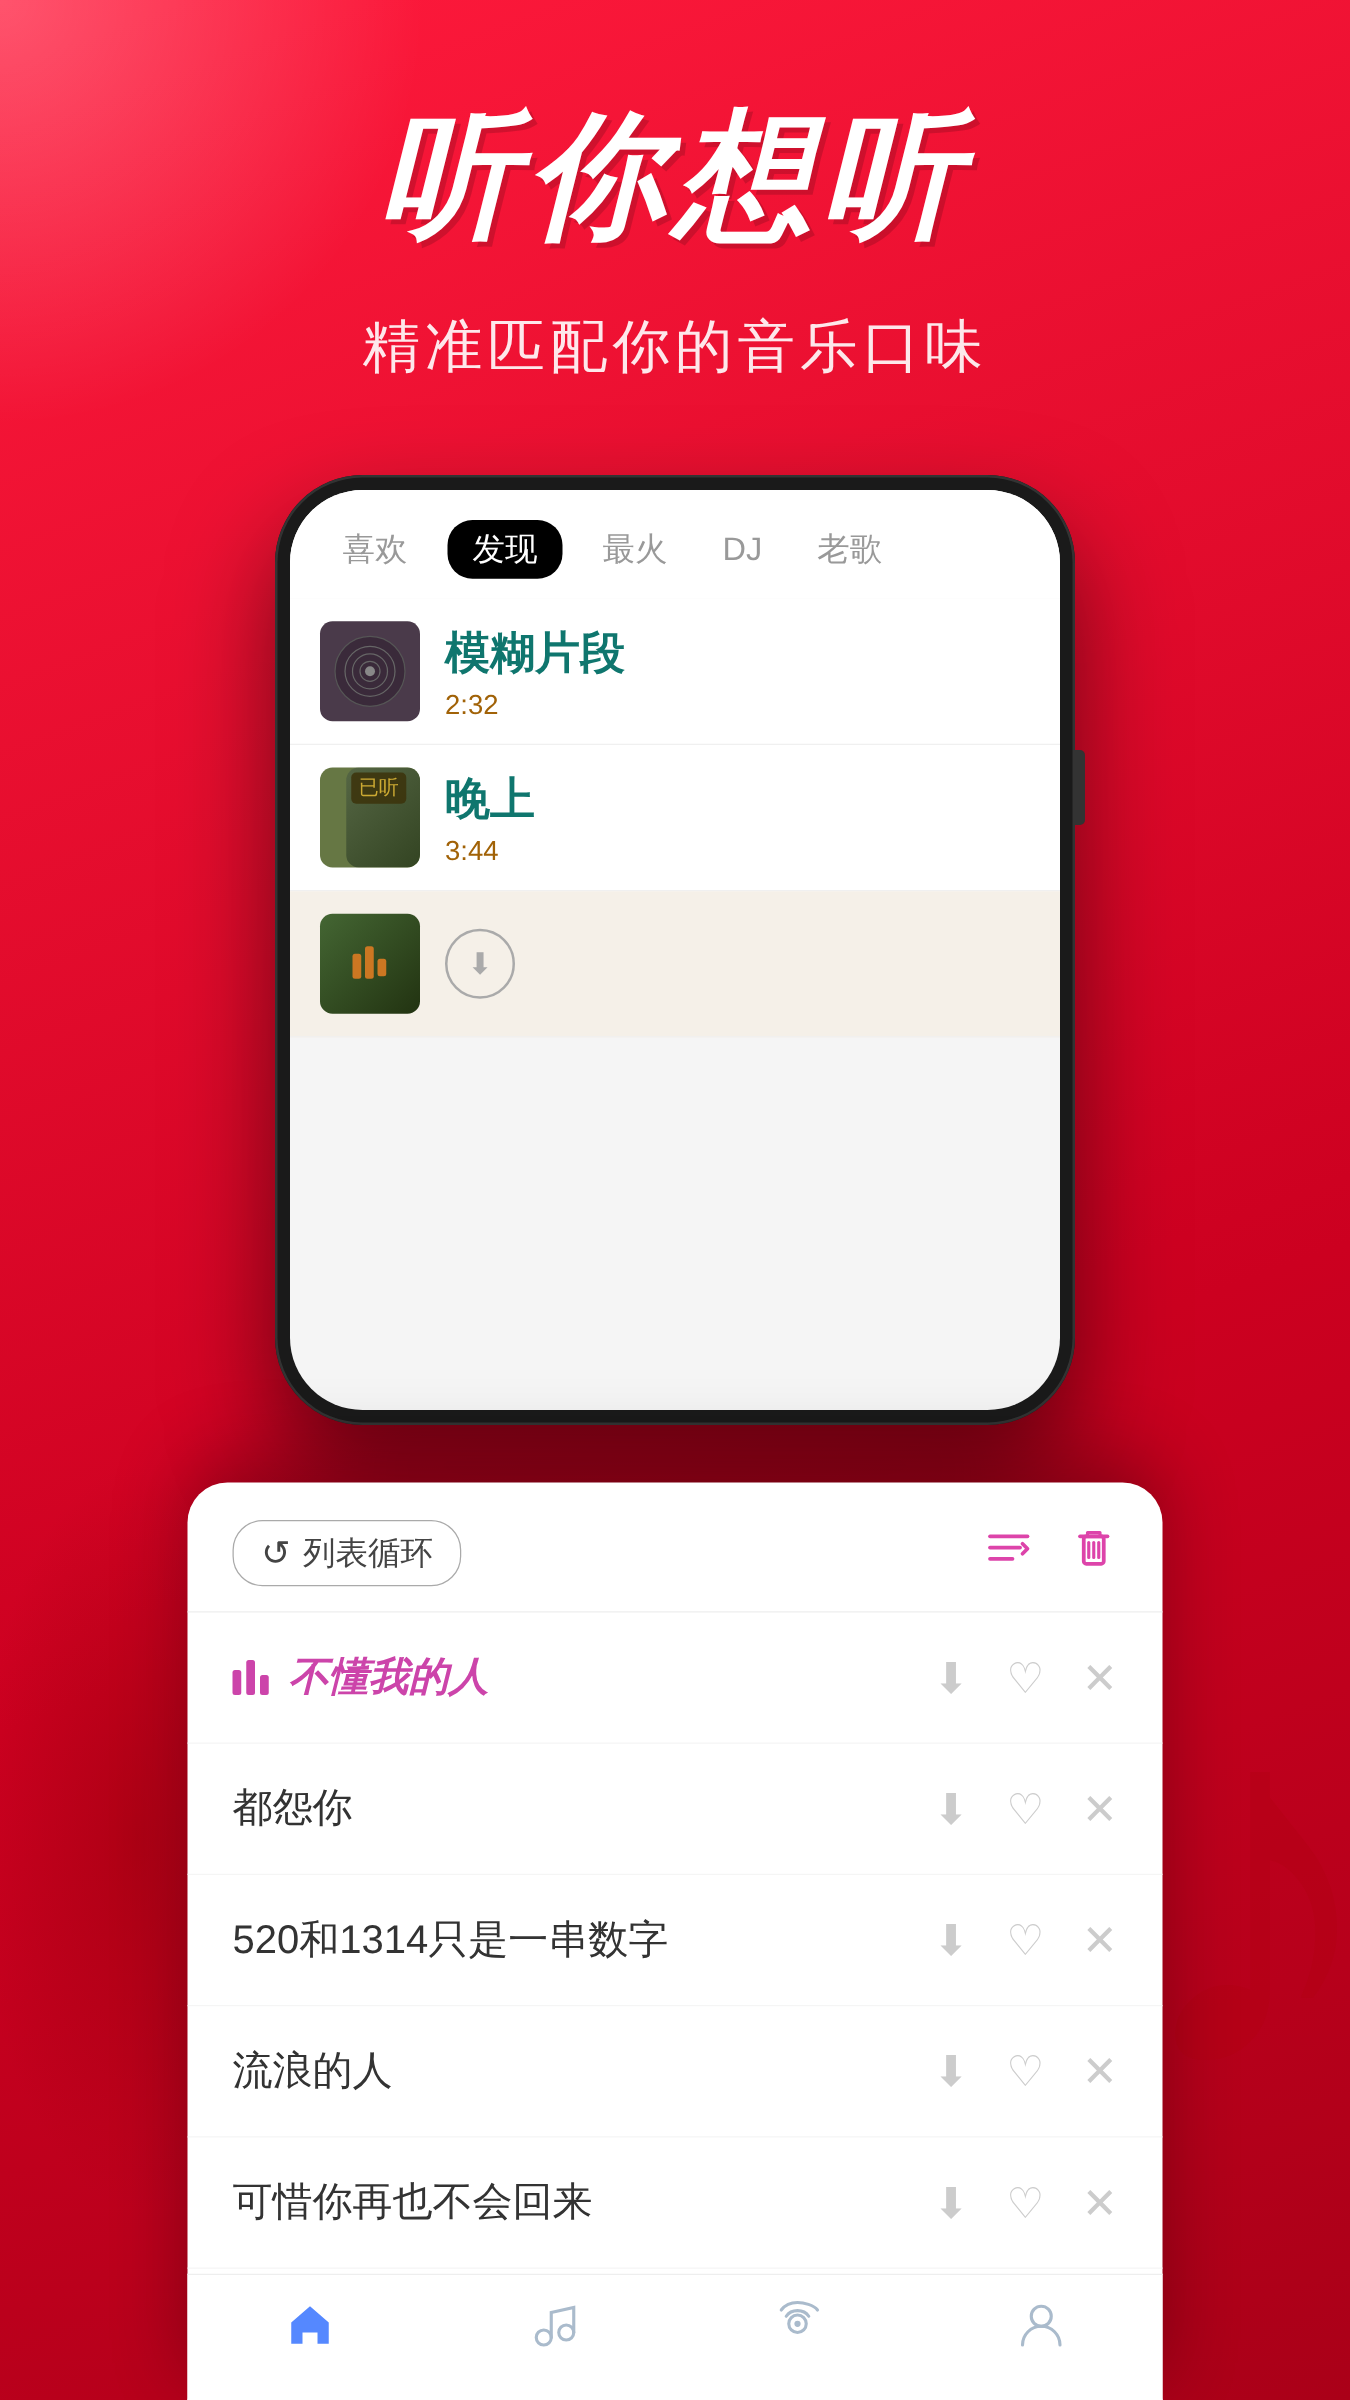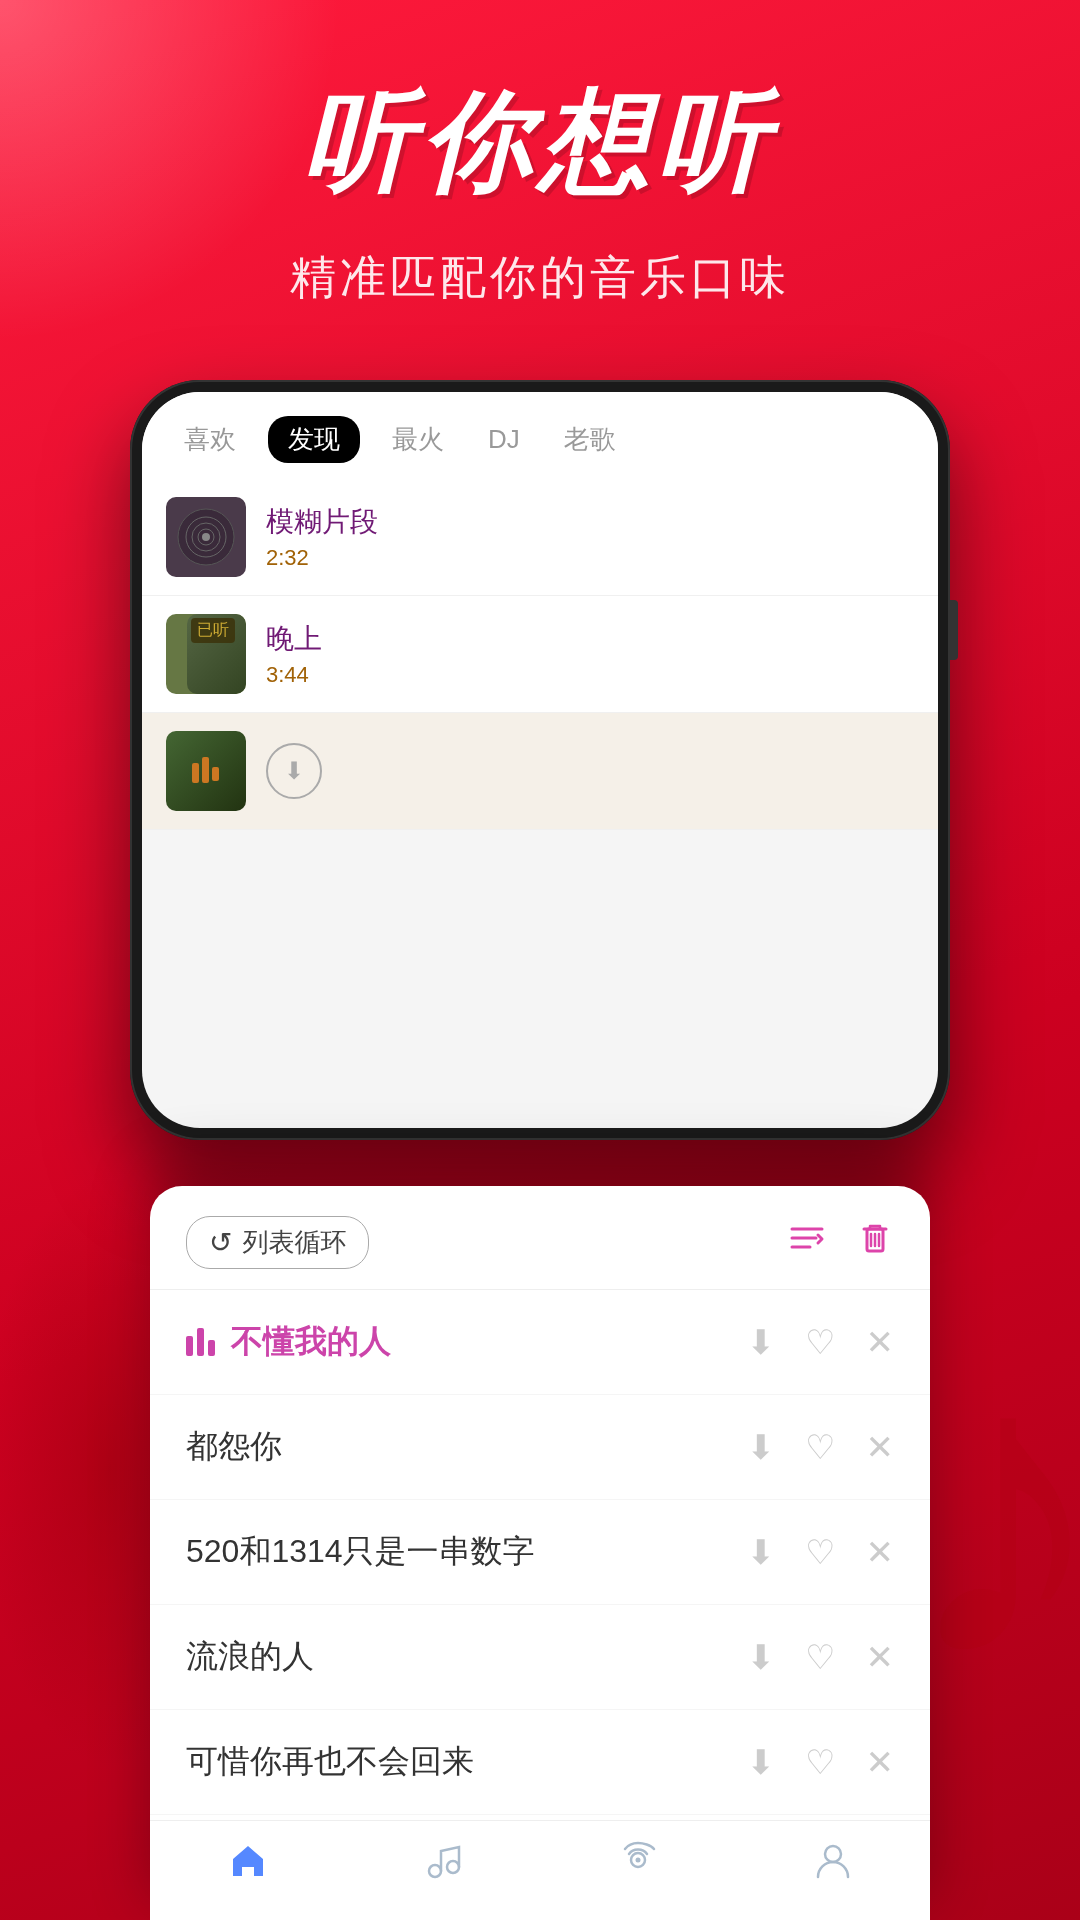--- a/index.html
+++ b/index.html
@@ -59,21 +59,21 @@
       letter-spacing: 4px;
       font-weight: 400;
     }
 
     
     .phone-container {
       position: absolute;
       top: 380px;
       left: 50%;
       transform: translateX(-50%);
-      width: 820px;
+      width: 640px;
       height: 760px;
     }
     .phone-body {
       width: 100%;
       height: 100%;
       background: #1a1a1a;
       border-radius: 70px;
       padding: 12px;
       box-shadow: 0 40px 80px rgba(0,0,0,0.5), inset 0 0 0 2px #333;
       position: relative;
@@ -159,21 +159,21 @@
       background: rgba(80,60,20,0.8);
       color: #ccaa44;
       font-size: 16px;
       padding: 2px 6px;
       border-radius: 4px;
     }
     .album-orange {
       background: #556633;
     }
     .song-info { flex: 1; }
-    .song-name { font-size: 28px; color: #701a75; font-weight: 400; }
+    .song-name { font-size: 36px; color: #0f766e; font-weight: 700; }
     .song-duration {
       font-size: 22px;
       color: #a16207;
       margin-top: 4px;
     }
     .song-download-btn {
       width: 56px; height: 56px;
       border: 2px solid #aaa;
       border-radius: 50%;
       display: flex; align-items: center; justify-content: center;
@@ -385,21 +385,21 @@
   </div>
 
   <div>
 
     <div class="playlist-item playing">
       <div class="playing-bars">
         <span style="height:20px;"></span>
         <span style="height:28px;"></span>
         <span style="height:16px;"></span>
       </div>
-      <div class="item-name" style="color:#cc44aa;font-weight:600;">不懂我的人</div>
+      <div class="item-name" style="color:#cc44aa;font-weight:600;font-style:italic;">不懂我的人</div>
       <div class="item-actions">
         <span class="item-action-btn">⬇</span>
         <span class="item-action-btn">♡</span>
         <span class="item-action-btn">✕</span>
       </div>
     </div>
 
     <div class="playlist-item">
       <div class="item-name">都怨你</div>
       <div class="item-actions">

